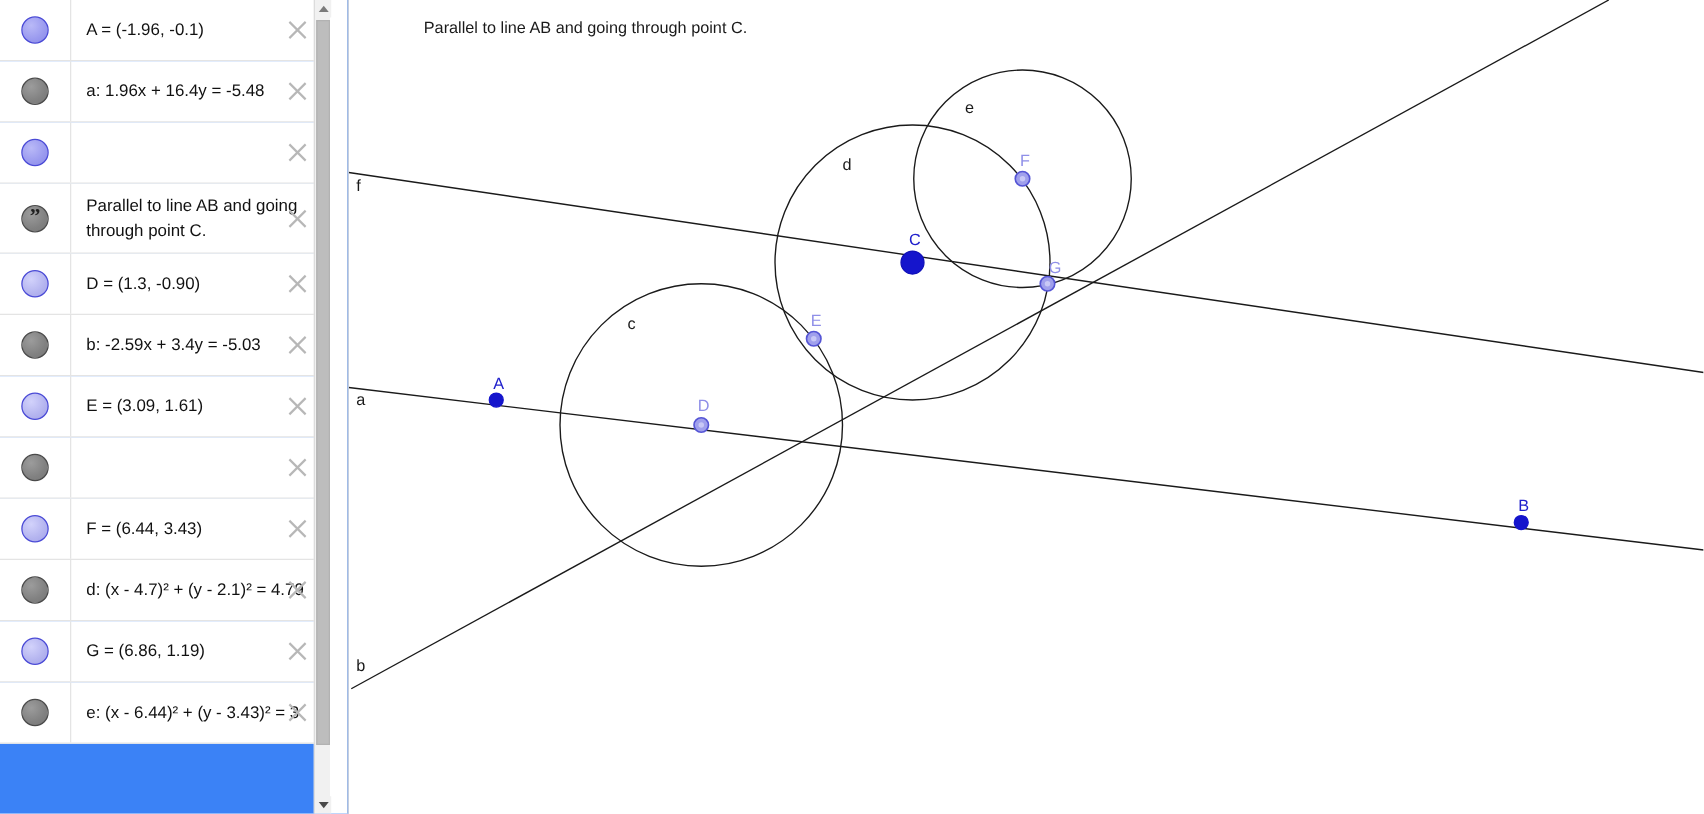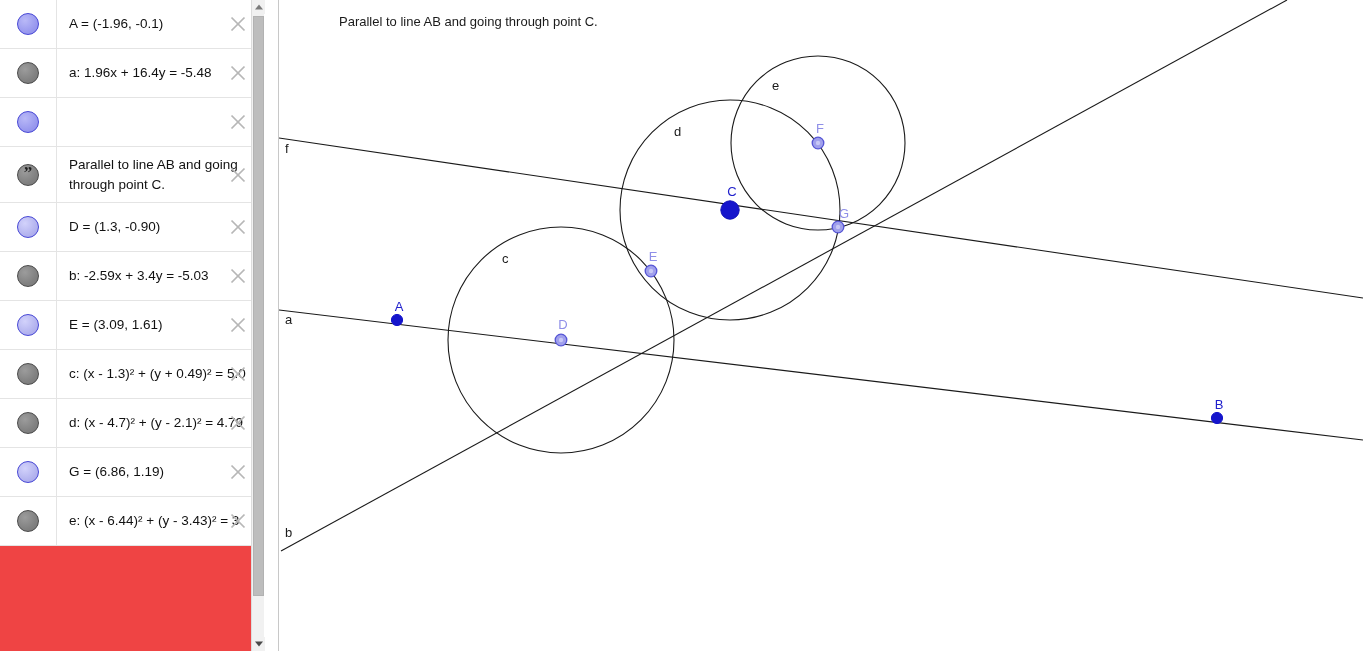--- a/index.html
+++ b/index.html
@@ -16,21 +16,21 @@
     width: 1363px; height: 651px;
     display: flex;
     background: #ffffff;
   }
 
   
   #algebra-view {
     position: relative;
     width: 279px;
     height: 651px;
-    background: #ef4444;
+    background: #3b82f6;
     border-right: 1px solid #c8c8c8;
     flex: 0 0 279px;
     overflow: hidden;
   }
   #algebra-list {
     position: absolute;
     left: 0; top: 0;
     width: 253px;
     height: 651px;
     overflow: hidden;
@@ -274,21 +274,32 @@
             <svg width="22" height="22" viewBox="0 0 22 22">
               <line x1="4.5" y1="4.5" x2="17.5" y2="17.5" stroke="#b7b7b7" stroke-width="1.7"></line>
               <line x1="17.5" y1="4.5" x2="4.5" y2="17.5" stroke="#b7b7b7" stroke-width="1.7"></line>
             </svg>
           </div>
         </div>
         <div class="algebra-row">
           <div class="marble-cell">
             <span class="marble conic"></span>
           </div>
-          <div class="row-label">c: (x - 1.3)² + (y + 0.49)² = 5.0</div>
+          <div class="delete-x">
+            <svg width="22" height="22" viewBox="0 0 22 22">
+              <line x1="4.5" y1="4.5" x2="17.5" y2="17.5" stroke="#b7b7b7" stroke-width="1.7"></line>
+              <line x1="17.5" y1="4.5" x2="4.5" y2="17.5" stroke="#b7b7b7" stroke-width="1.7"></line>
+            </svg>
+          </div>
+        </div>
+        <div class="algebra-row">
+          <div class="marble-cell">
+            <span class="marble point"></span>
+          </div>
+          <div class="row-label">F = (6.44, 3.43)</div>
           <div class="delete-x">
             <svg width="22" height="22" viewBox="0 0 22 22">
               <line x1="4.5" y1="4.5" x2="17.5" y2="17.5" stroke="#b7b7b7" stroke-width="1.7"></line>
               <line x1="17.5" y1="4.5" x2="4.5" y2="17.5" stroke="#b7b7b7" stroke-width="1.7"></line>
             </svg>
           </div>
         </div>
         <div class="algebra-row">
           <div class="marble-cell">
             <span class="marble conic"></span>

